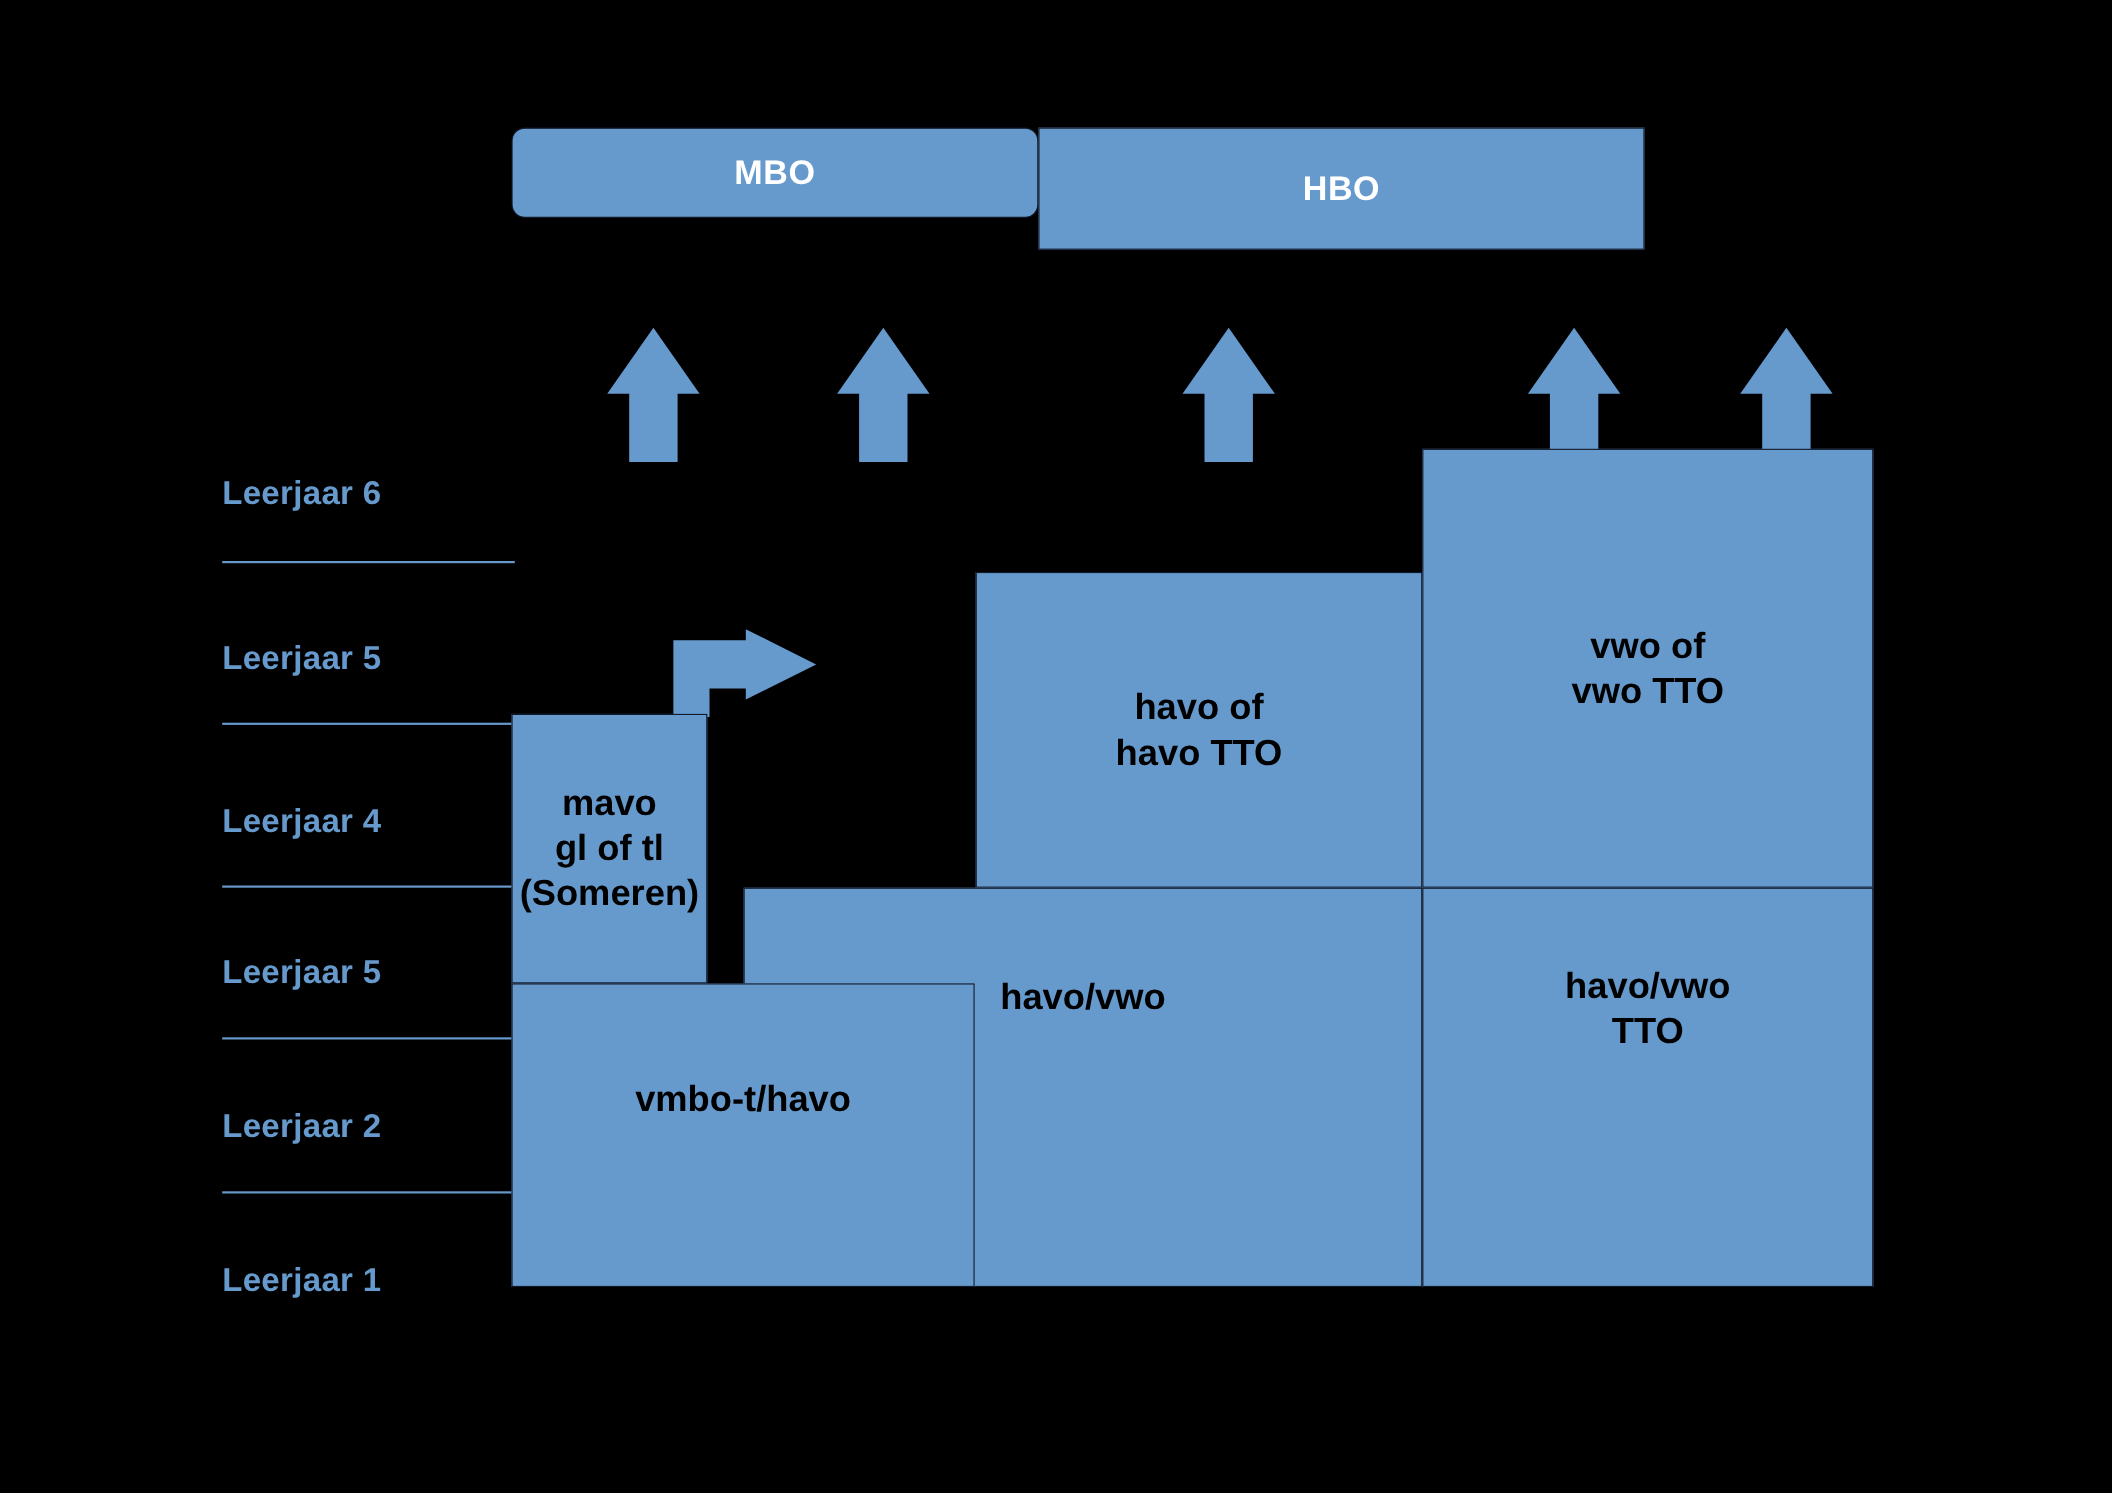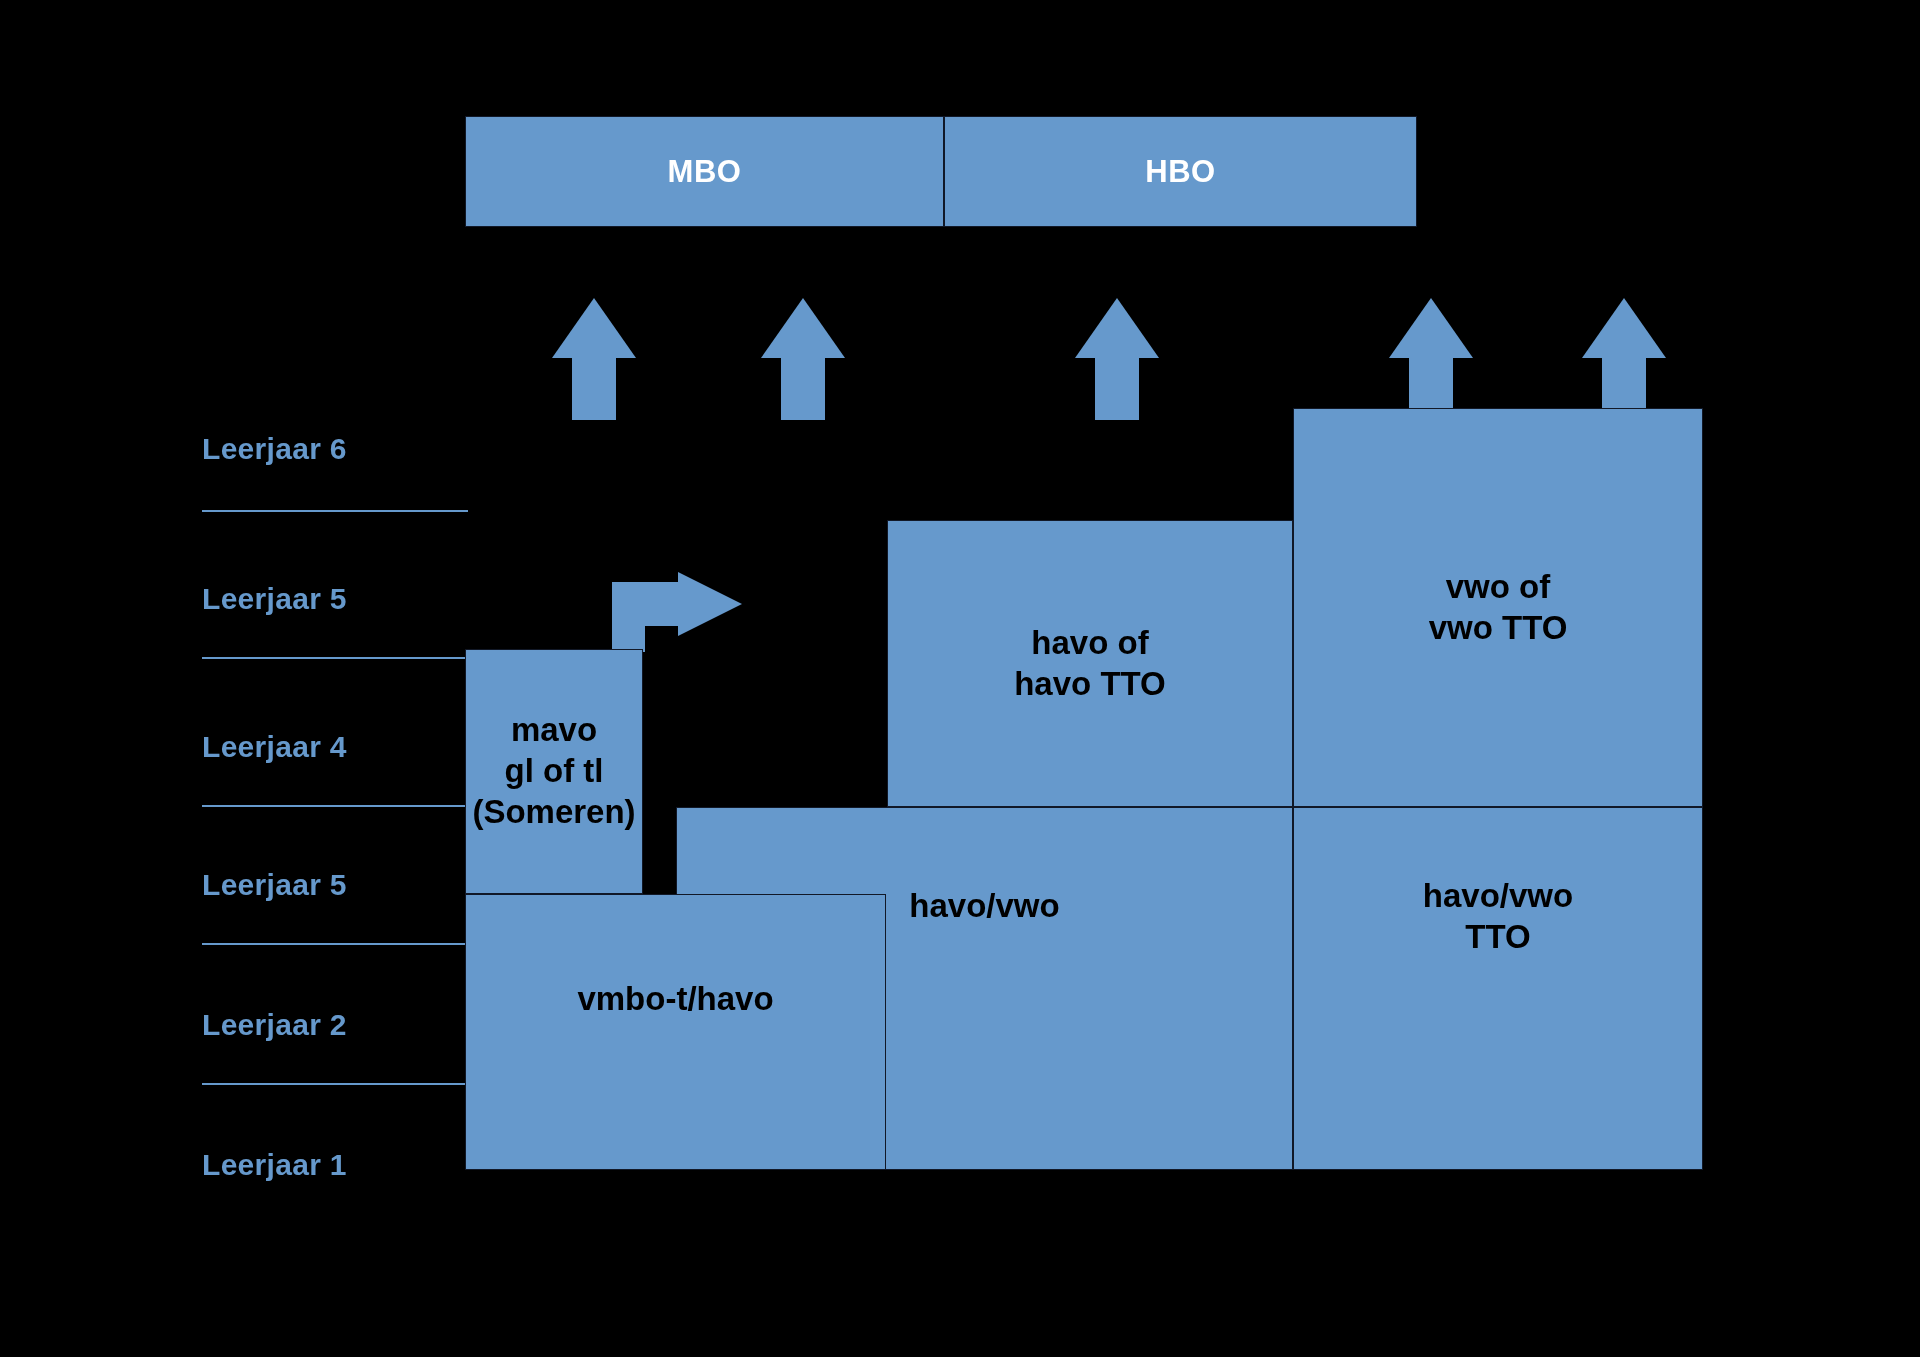--- a/index.html
+++ b/index.html
@@ -56,24 +56,24 @@
   .rightarrow{
     position:absolute;
   }
   .lbl-multi{white-space:pre-line;}
 </style>
 </head>
 <body>
 
 <div id="stage">
 
-  <div class="topbar-cell" style="left:465px;top:116px;width:479px;height:111px;">
+  <div class="topbar-cell" style="left:465px;top:116px;width:479px;height:82px;border-radius:12px;">
     <span>MBO</span>
   </div>
-  <div class="topbar-cell" style="left:944px;top:116px;width:473px;height:111px;">
+  <div class="topbar-cell" style="left:944px;top:116px;width:551px;height:111px;">
     <span>HBO</span>
   </div>
 
   <div class="uparrow" style="left:552px;top:298px;width:0;height:0;background:transparent;
               border-left:42px solid transparent;border-right:42px solid transparent;border-bottom:60px solid #6699cc;"></div>
   <div class="uparrow" style="left:572px;top:356px;width:44px;height:64px;"></div>
 
   <div class="uparrow" style="left:761px;top:298px;width:0;height:0;background:transparent;
               border-left:42px solid transparent;border-right:42px solid transparent;border-bottom:60px solid #6699cc;"></div>
   <div class="uparrow" style="left:781px;top:356px;width:44px;height:64px;"></div>

